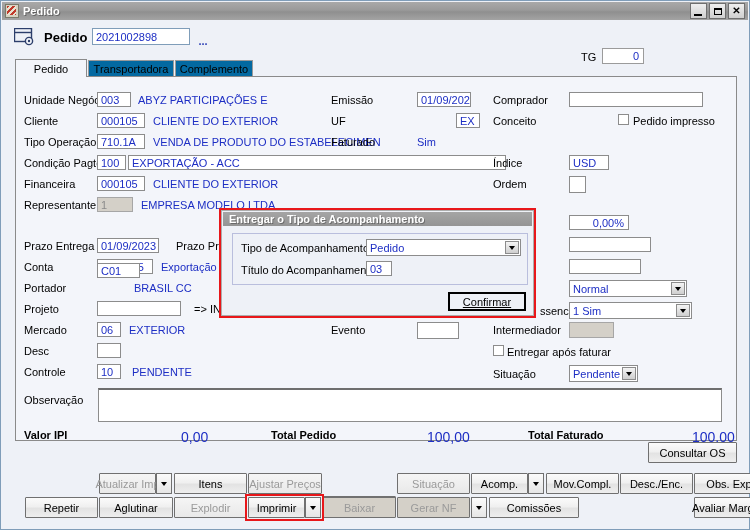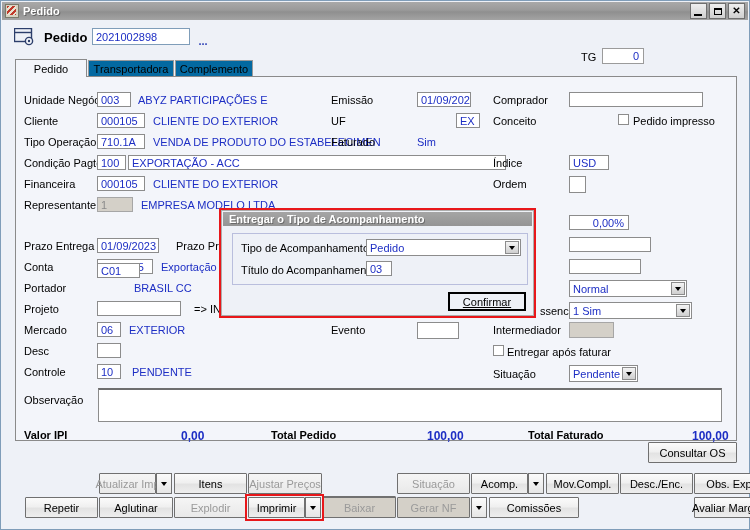--- a/index.html
+++ b/index.html
@@ -130,21 +130,21 @@
   .chk{
     position:absolute;width:11px;height:11px;border:1px solid #8c8c8c;background:#fff;
     box-sizing:border-box;
   }
   .obs{
     position:absolute;left:82px;top:311px;width:624px;height:34px;
     border:1px solid #8c8c8c;border-top:2px solid #6e6e6e;background:#fff;
     box-sizing:border-box;
   }
   .tot-l{position:absolute;font-size:11px;font-weight:bold;color:#000;}
-  .tot-v{position:absolute;font-size:12px;font-weight:bold;color:#1d2ec4;text-align:center;}
+  .tot-v{position:absolute;font-size:14px;font-weight:normal;color:#1d2ec4;text-align:center;}
 
   
   .modal-wrap{
     position:absolute;left:218px;top:207px;width:317px;height:110px;
     border:2px solid #e8171a;box-sizing:border-box;z-index:40;
   }
   .modal{
     position:absolute;left:0;top:0;right:0;bottom:0;
     background:#eef1f7;border:1px solid #adadad;box-sizing:border-box;
   }

